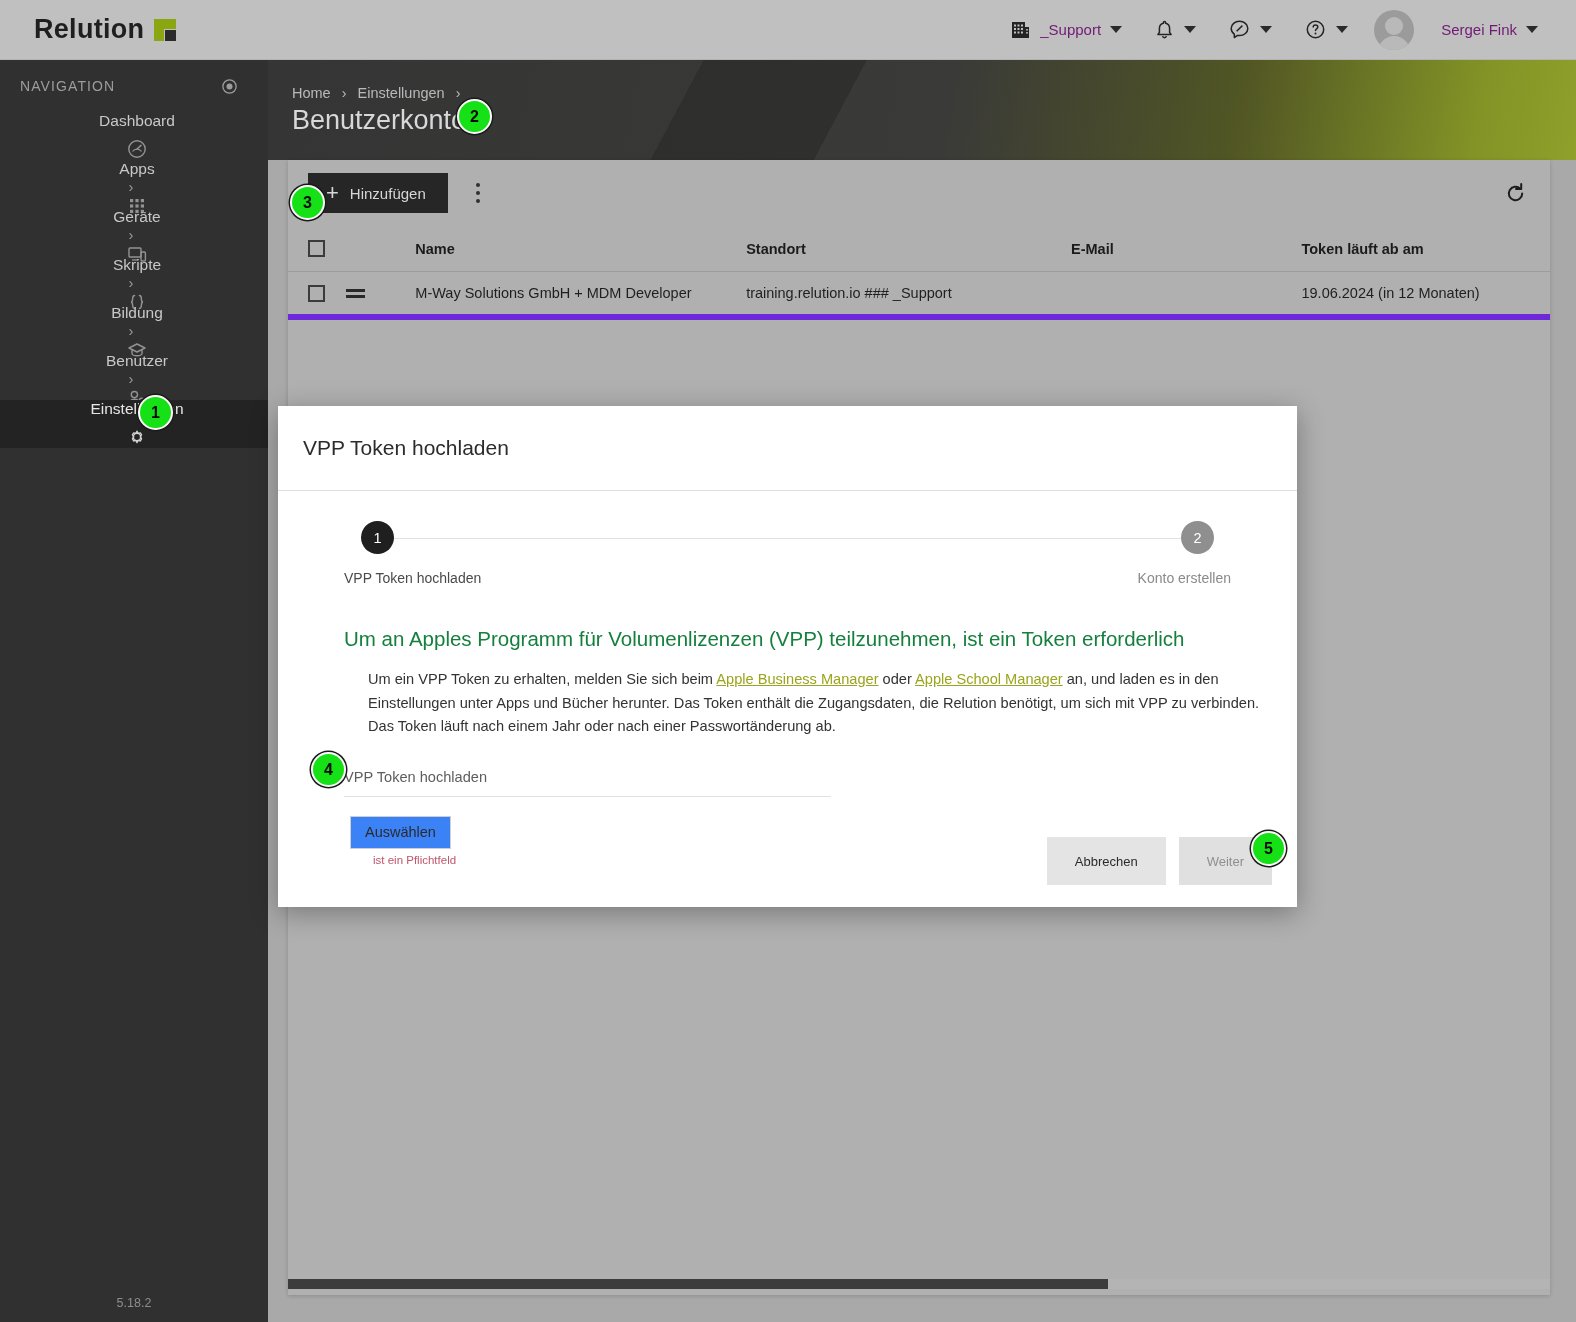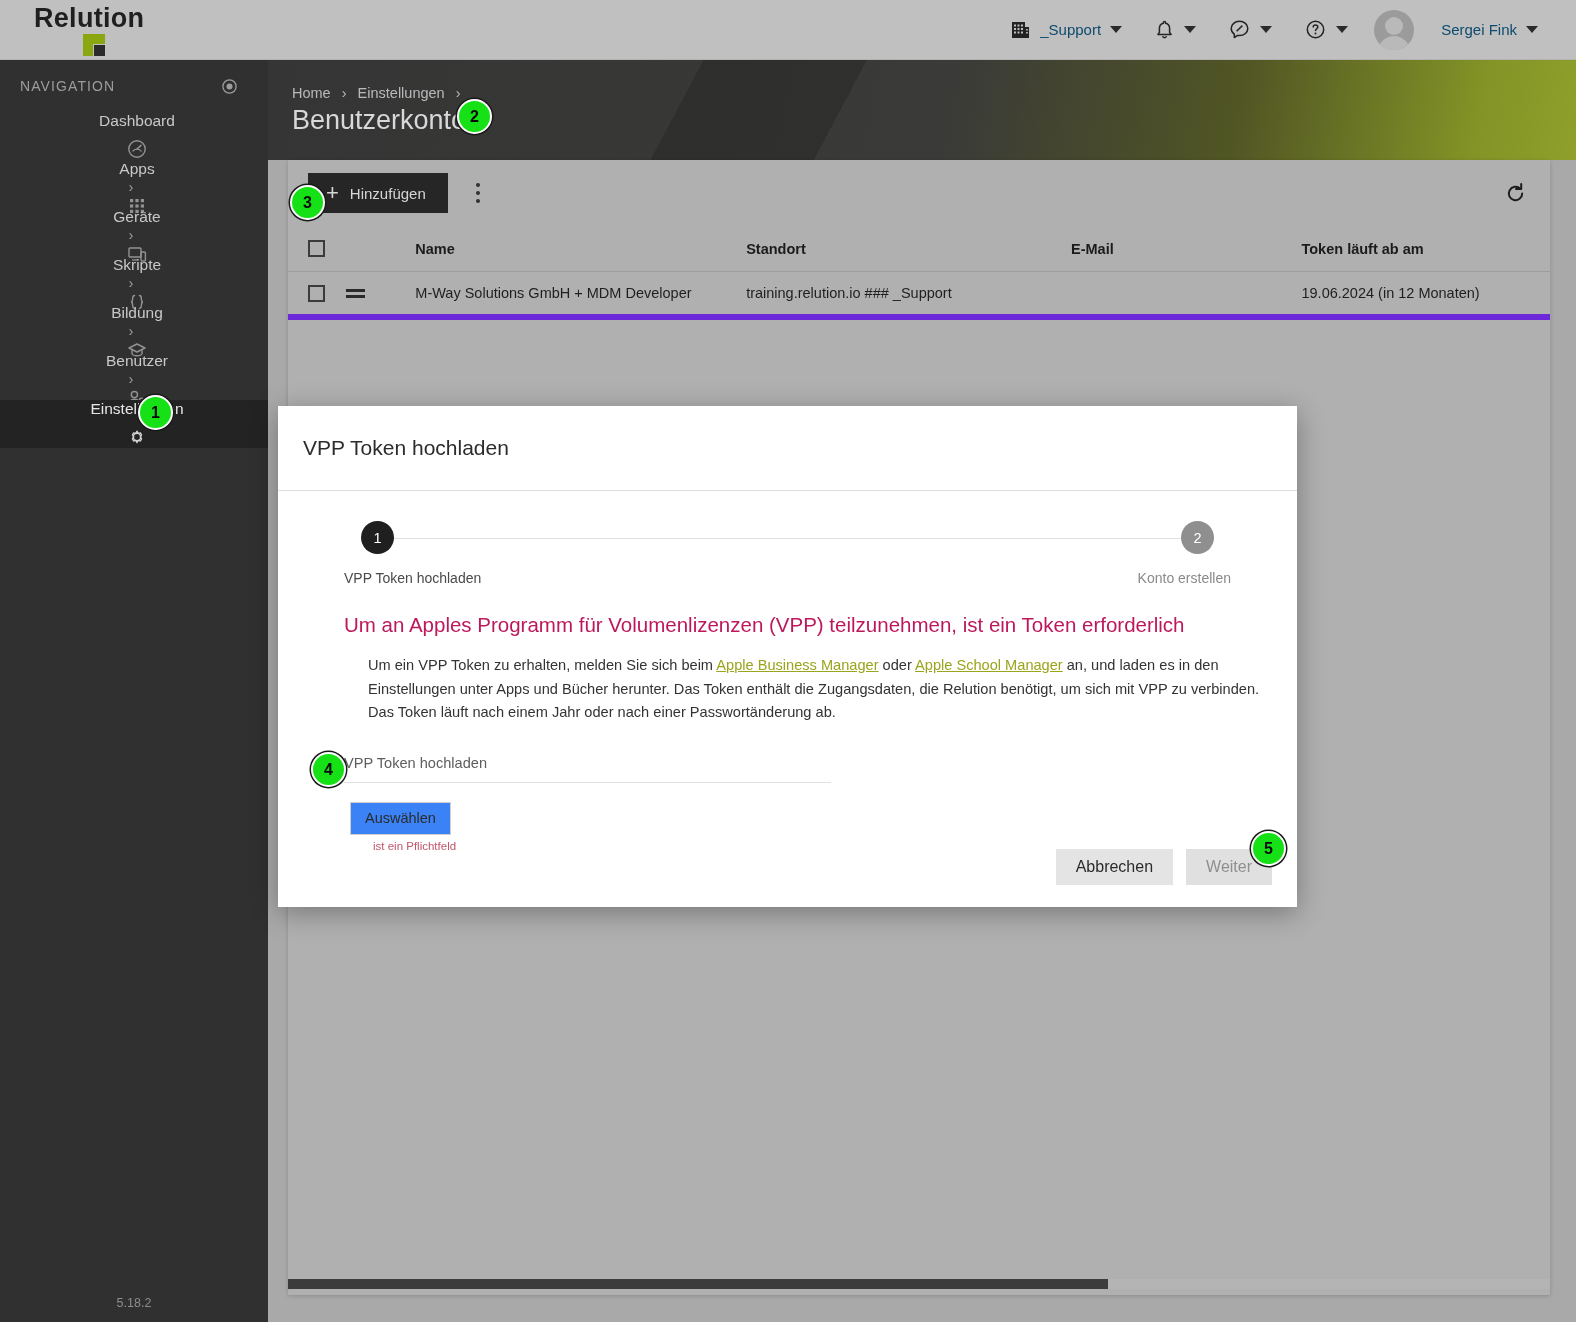--- a/index.html
+++ b/index.html
@@ -12,32 +12,32 @@
   #app { position: relative; width: 1576px; height: 1322px; }
 
   
   .topbar {
     position: absolute; top: 0; left: 0; width: 1576px; height: 60px;
     background: #c0c0c0;
     display: flex; align-items: center;
     border-bottom: 1px solid #b3b3b3;
     z-index: 6;
   }
-  .logo-wrap { display: flex; align-items: center; margin-left: 34px; flex-direction: column; }
+  .logo-wrap { display: flex; align-items: center; margin-left: 34px; }
   .logo-text { font-size: 27px; font-weight: 600; color: #1f1f1f; letter-spacing: .3px; }
   .logo-mark {
     width: 22px; height: 22px; margin-left: 10px; position: relative; display: inline-block;
   }
   .logo-mark .lm-a { position: absolute; left: 0; top: 0; width: 22px; height: 10px; background: #8aa610; }
   .logo-mark .lm-b { position: absolute; left: 0; top: 10px; width: 10px; height: 12px; background: #8aa610; }
   .logo-mark .lm-c { position: absolute; left: 11px; top: 11px; width: 11px; height: 11px; background: #2b2b2b; }
 
   .topbar-right { margin-left: auto; display: flex; align-items: center; gap: 0; padding-right: 22px; }
   .tb-item { display: flex; align-items: center; gap: 9px; padding: 0 16px; height: 60px; cursor: pointer; }
-  .tb-label { font-size: 15px; color: #0c4a6e; }
+  .tb-label { font-size: 15px; color: #701a75; }
   .chev { width: 0; height: 0; border-left: 6px solid transparent; border-right: 6px solid transparent; border-top: 7px solid #2a2a2a; }
   .ico { display: inline-flex; align-items: center; justify-content: center; }
   .avatar {
     width: 40px; height: 40px; border-radius: 50%; background: #9b9b9b;
     overflow: hidden; position: relative; flex: none;
   }
   .avatar::before { content:""; position:absolute; left:11px; top:7px; width:18px; height:18px; border-radius:50%; background:#b9b9b9; }
   .avatar::after { content:""; position:absolute; left:4px; top:26px; width:32px; height:22px; border-radius:16px 16px 0 0; background:#b9b9b9; }
 
   
@@ -129,38 +129,38 @@
   .step.s2 { right: 0; align-items: flex-end; }
   .step-dot {
     width: 33px; height: 33px; border-radius: 50%; display: flex;
     align-items: center; justify-content: center; color: #fff; font-size: 14.5px;
   }
   .step.s1 .step-dot { background: #1f1f1f; margin-left: 17px; }
   .step.s2 .step-dot { background: #8f8f8f; margin-right: 17px; }
   .step-label { margin-top: 16px; font-size: 14px; color: #4a4a4a; white-space: nowrap; }
   .step.s2 .step-label { color: #8a8a8a; }
 
-  .body-h { font-size: 20.5px; color: #be185d; font-weight: 400; margin: 22px 0 0 41px; }
+  .body-h { font-size: 20.5px; color: #15803d; font-weight: 400; margin: 36px 0 0 41px; }
   .body-p { font-size: 14.6px; line-height: 1.62; color: #333; margin: 17px 0 0 65px; width: 893px; }
   .lnk { color: #9aa41c; text-decoration: underline; cursor: pointer; }
 
   .field { margin: 30px 0 0 41px; width: 487px; }
   .field-label { font-size: 14.6px; color: #5d5d5d; padding-bottom: 11px; }
   .field-underline { height: 1px; background: #e1e1e1; }
   .btn-select {
     margin: 19px 0 0 47px; background: #3b82f6; border: 1px solid #cfcfcf;
     height: 33px; padding: 0 14px; font-size: 14.5px; color: #2b2b2b; cursor: pointer;
     font-family: "Liberation Sans", sans-serif;
   }
   .err { margin: 5px 0 0 50px; font-size: 11.5px; color: #c0566b; padding-left: 20px; }
 
   .modal-foot { position: absolute; right: 25px; bottom: 22px; display: flex; gap: 13px; }
   .btn-flat {
-    background: #e4e4e4; border: none; height: 36px; padding: 0 20px;
-    font-size: 16px; color: #2b2b2b; cursor: pointer; font-family: "Liberation Sans", sans-serif;
+    background: #e4e4e4; border: none; height: 48px; padding: 0 28px;
+    font-size: 13px; color: #2b2b2b; cursor: pointer; font-family: "Liberation Sans", sans-serif;
   }
   .btn-flat.disabled { background: #e0e0e0; color: #8f8f8f; }
 
   
   .dim { position: absolute; left: 268px; top: 60px; width: 1308px; height: 1262px; background: rgba(150,150,150,.0); z-index: 4; pointer-events: none; }
 
   
   .badge {
     position: absolute; width: 35px; height: 35px; border-radius: 50%;
     background: #16e016; border: 2.5px solid #fff;

